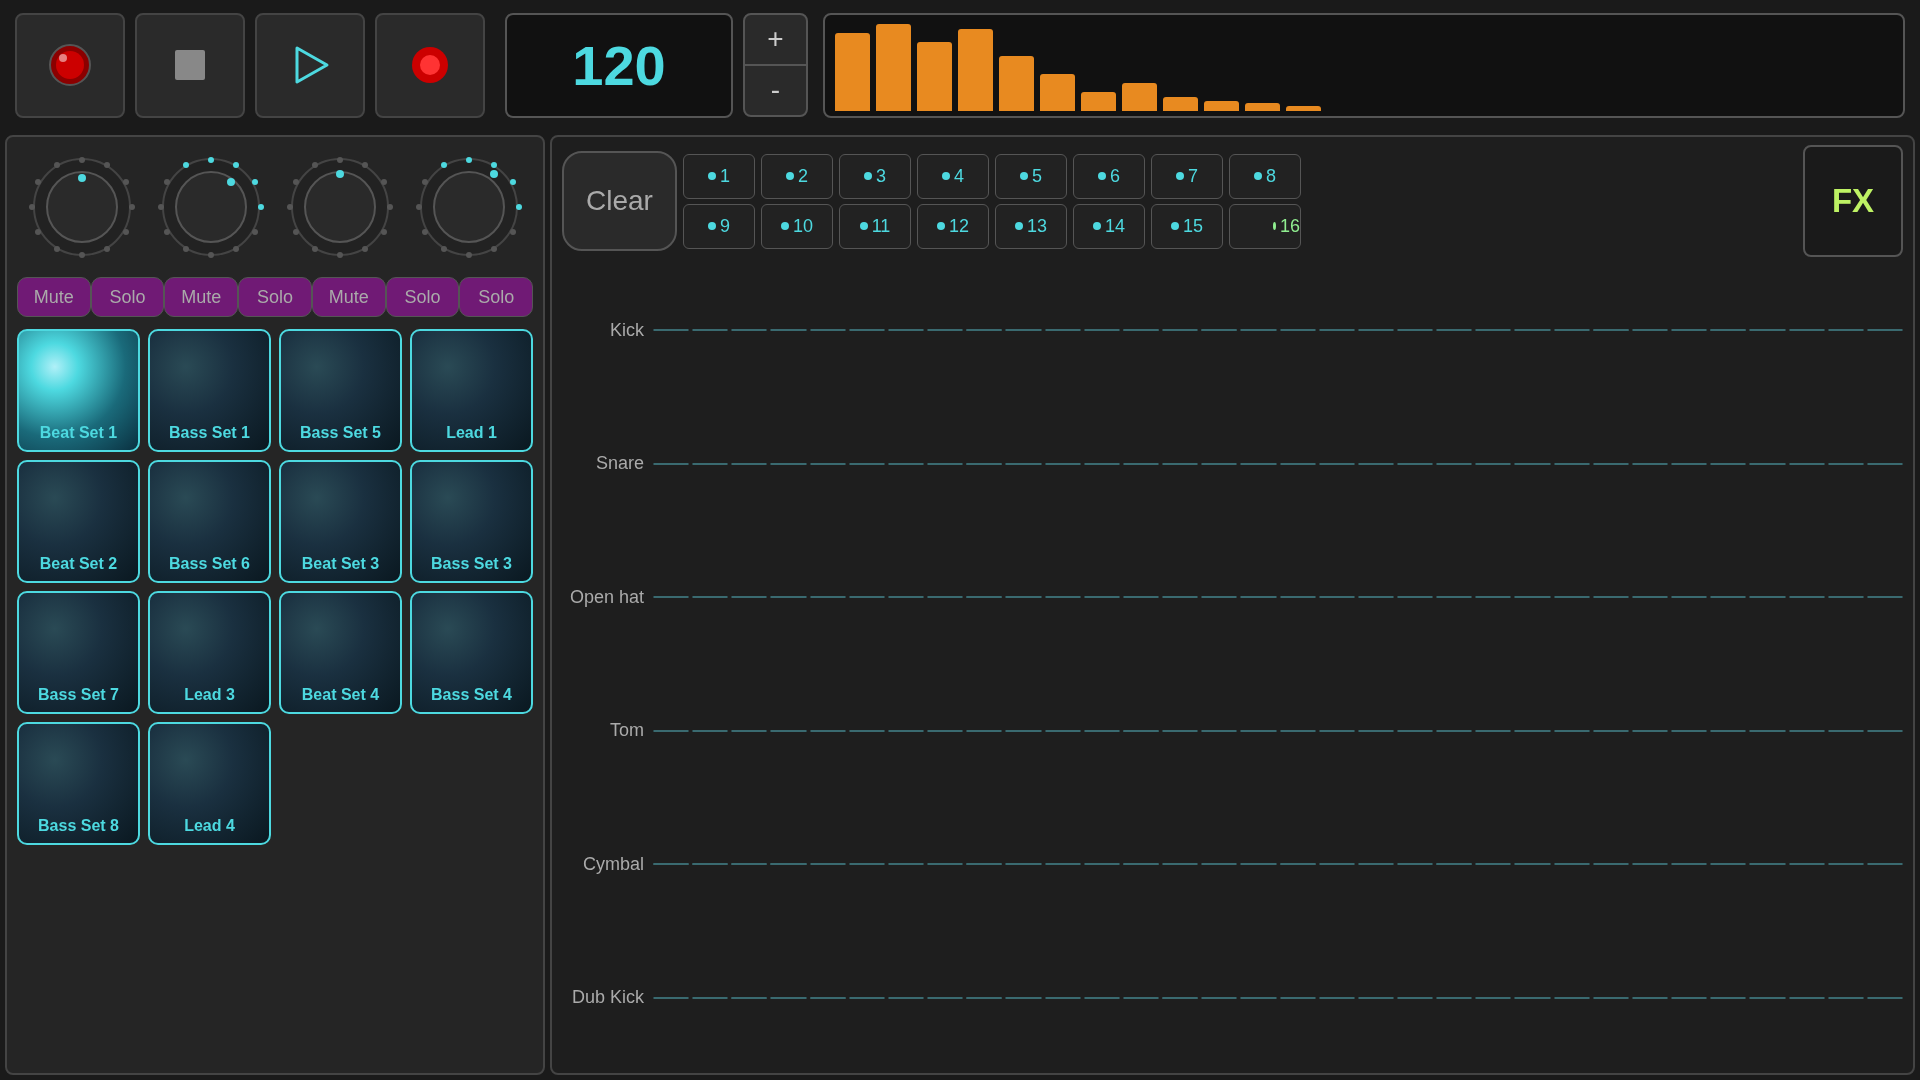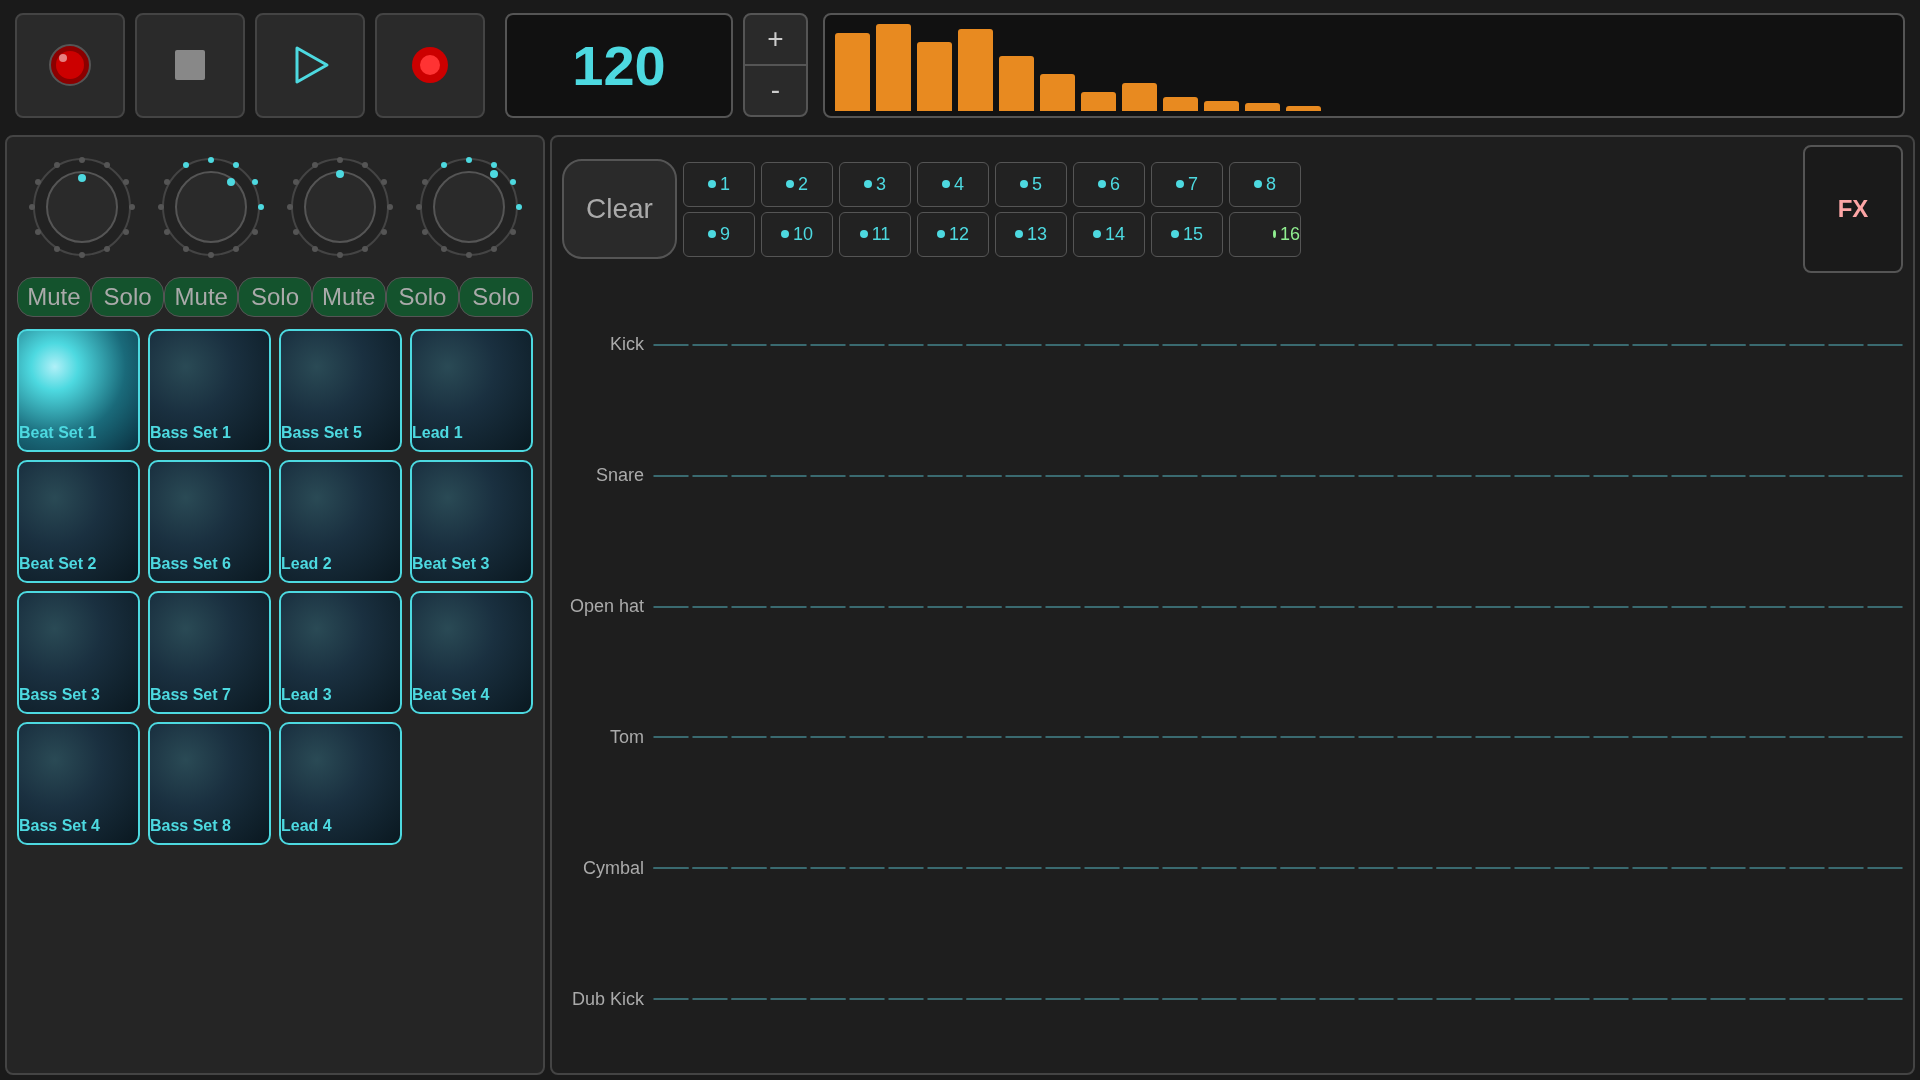--- a/index.html
+++ b/index.html
@@ -132,44 +132,44 @@
 
     .mute-solo-row {
       display: flex;
       justify-content: space-around;
       margin-bottom: 12px;
     }
 
     .mute-btn, .solo-btn {
       width: 80px;
       height: 40px;
-      border-radius: 16px;
+      border-radius: 10px;
       border: 1px solid #555;
-      background: #14532d;
+      background: #701a75;
       color: #aaa;
-      font-size: 24px;
+      font-size: 18px;
       cursor: pointer;
       display: flex;
       align-items: center;
       justify-content: center;
     }
 
     #pads-grid {
       display: grid;
       grid-template-columns: repeat(4, 1fr);
       gap: 8px;
     }
 
     .pad {
       aspect-ratio: 1;
       border-radius: 10px;
       border: 2px solid #4dd9e0;
       display: flex;
       align-items: flex-end;
-      justify-content: flex-start;
+      justify-content: center;
       padding-bottom: 8px;
       cursor: pointer;
       position: relative;
       overflow: hidden;
       font-size: 16px;
       color: #4dd9e0;
       font-weight: bold;
     }
 
     .pad.active {
@@ -236,26 +236,26 @@
       width: 8px;
       height: 8px;
       border-radius: 50%;
       background: #4dd9e0;
     }
 
     .step-dot.green { background: #90ee90; }
 
     #fx-btn {
       width: 100px;
-      height: 128px;
+      height: 112px;
       background: #1a1a1a;
       border: 2px solid #555;
       border-radius: 8px;
-      color: #fca5a5;
-      font-size: 24px;
+      color: #bef264;
+      font-size: 33px;
       font-weight: bold;
       cursor: pointer;
       display: flex;
       align-items: center;
       justify-content: center;
       margin-left: auto;
     }
 
     .step-row-numbers {
       display: flex;
@@ -493,23 +493,20 @@
         <div class="pad inactive">
           <span>Lead 1</span>
         </div>
         <div class="pad inactive">
           <span>Beat Set 2</span>
         </div>
         <div class="pad inactive">
           <span>Bass Set 6</span>
         </div>
         <div class="pad inactive">
-          <span>Lead 2</span>
-        </div>
-        <div class="pad inactive">
           <span>Beat Set 3</span>
         </div>
         <div class="pad inactive">
           <span>Bass Set 3</span>
         </div>
         <div class="pad inactive">
           <span>Bass Set 7</span>
         </div>
         <div class="pad inactive">
           <span>Lead 3</span>

